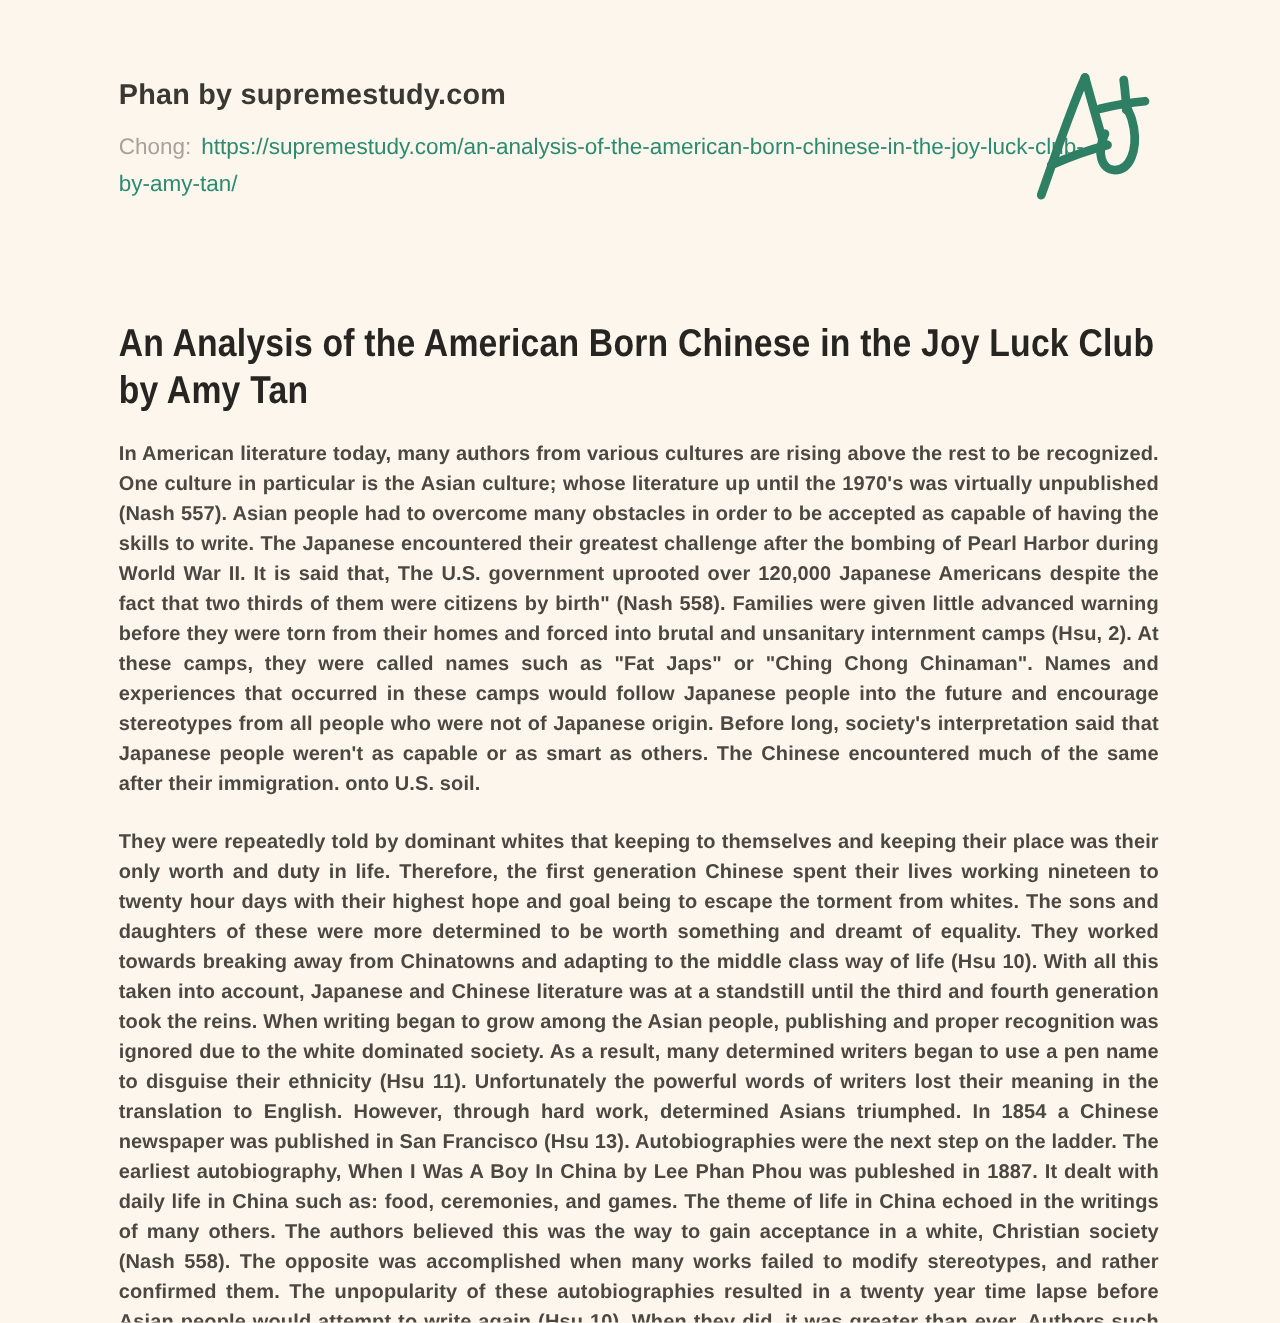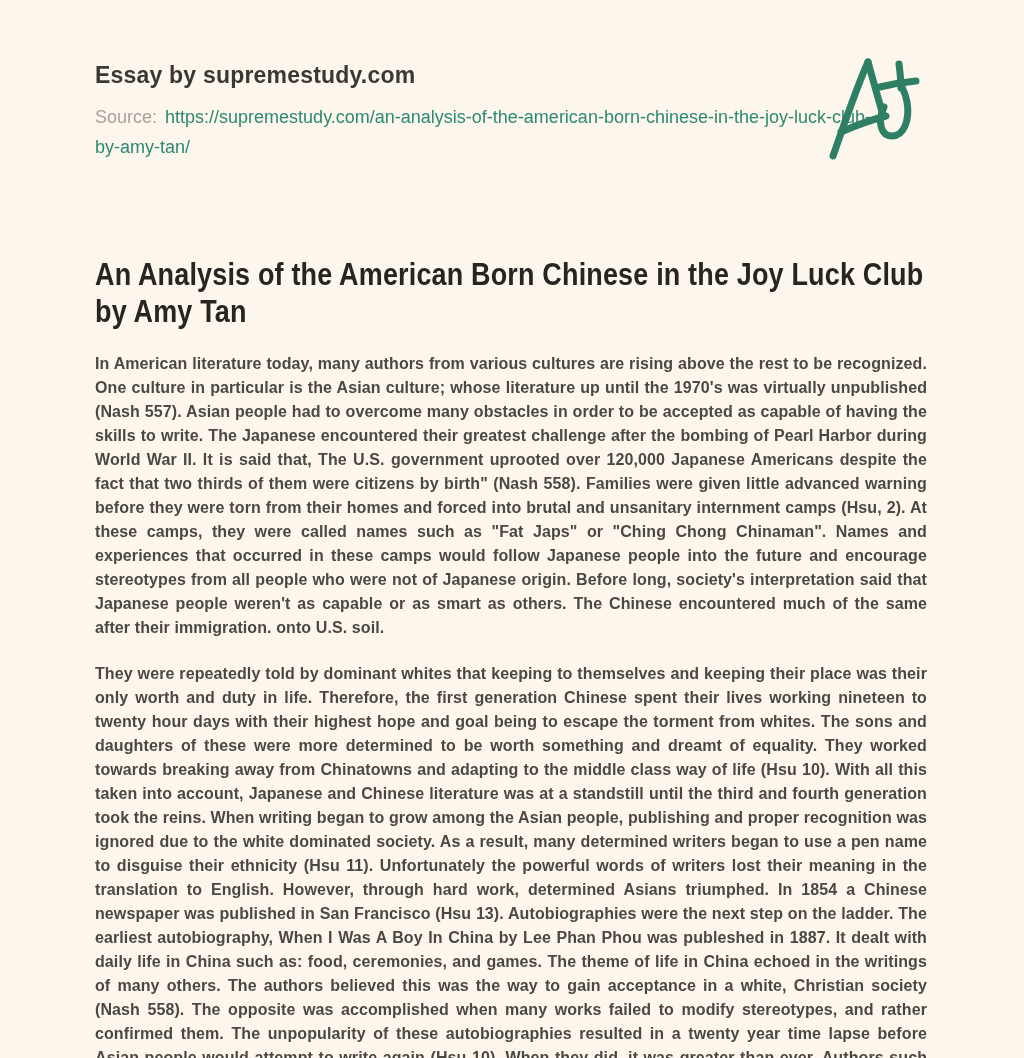--- a/index.html
+++ b/index.html
@@ -67,23 +67,23 @@
     letter-spacing: 0.1px;
     font-weight: bold;
   }
 </style>
 </head>
 <body>
 
 <div class="content">
 
   <header>
-    <h1 class="site-title">Essay by supremestudy.com</h1>
+    <h1 class="site-title">Phan by supremestudy.com</h1>
 
-    <p class="source-line"><span class="source-label">Source:</span><a class="source-url">https://supremestudy.com/an-analysis-of-the-american-born-chinese-in-the-joy-luck-club-by-amy-tan/</a></p>
+    <p class="source-line"><span class="source-label">Chong:</span><a class="source-url">https://supremestudy.com/an-analysis-of-the-american-born-chinese-in-the-joy-luck-club-by-amy-tan/</a></p>
   </header>
 
   <main>
     <h2 class="essay-title">An Analysis of the American Born Chinese in the Joy Luck Club by Amy Tan</h2>
 
     <div class="essay-body">
       <p>In American literature today, many authors from various cultures are rising above the rest to be recognized. One culture in particular is the Asian culture; whose literature up until the 1970's was virtually unpublished (Nash 557). Asian people had to overcome many obstacles in order to be accepted as capable of having the skills to write. The Japanese encountered their greatest challenge after the bombing of Pearl Harbor during World War II. It is said that, The U.S. government uprooted over 120,000 Japanese Americans despite the fact that two thirds of them were citizens by birth" (Nash 558). Families were given little advanced warning before they were torn from their homes and forced into brutal and unsanitary internment camps (Hsu, 2). At these camps, they were called names such as "Fat Japs" or "Ching Chong Chinaman". Names and experiences that occurred in these camps would follow Japanese people into the future and encourage stereotypes from all people who were not of Japanese origin. Before long, society's interpretation said that Japanese people weren't as capable or as smart as others. The Chinese encountered much of the same after their immigration. onto U.S. soil.</p>
       <p>They were repeatedly told by dominant whites that keeping to themselves and keeping their place was their only worth and duty in life. Therefore, the first generation Chinese spent their lives working nineteen to twenty hour days with their highest hope and goal being to escape the torment from whites. The sons and daughters of these were more determined to be worth something and dreamt of equality. They worked towards breaking away from Chinatowns and adapting to the middle class way of life (Hsu 10). With all this taken into account, Japanese and Chinese literature was at a standstill until the third and fourth generation took the reins. When writing began to grow among the Asian people, publishing and proper recognition was ignored due to the white dominated society. As a result, many determined writers began to use a pen name to disguise their ethnicity (Hsu 11). Unfortunately the powerful words of writers lost their meaning in the translation to English. However, through hard work, determined Asians triumphed. In 1854 a Chinese newspaper was published in San Francisco (Hsu 13). Autobiographies were the next step on the ladder. The earliest autobiography, When I Was A Boy In China by Lee Phan Phou was publeshed in 1887. It dealt with daily life in China such as: food, ceremonies, and games. The theme of life in China echoed in the writings of many others. The authors believed this was the way to gain acceptance in a white, Christian society (Nash 558). The opposite was accomplished when many works failed to modify stereotypes, and rather confirmed them. The unpopularity of these autobiographies resulted in a twenty year time lapse before Asian people would attempt to write again (Hsu 10). When they did, it was greater than ever. Authors such as Hong Kingston and</p>
     </div>
   </main>

